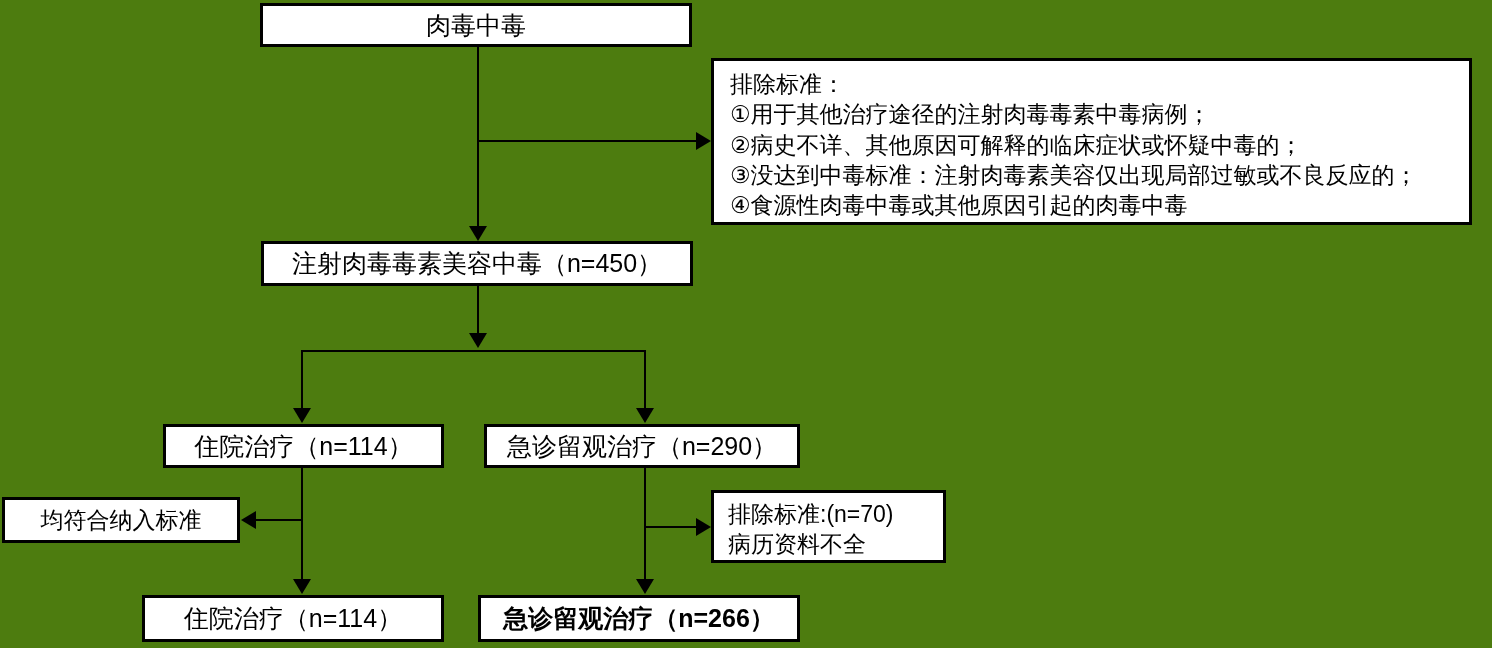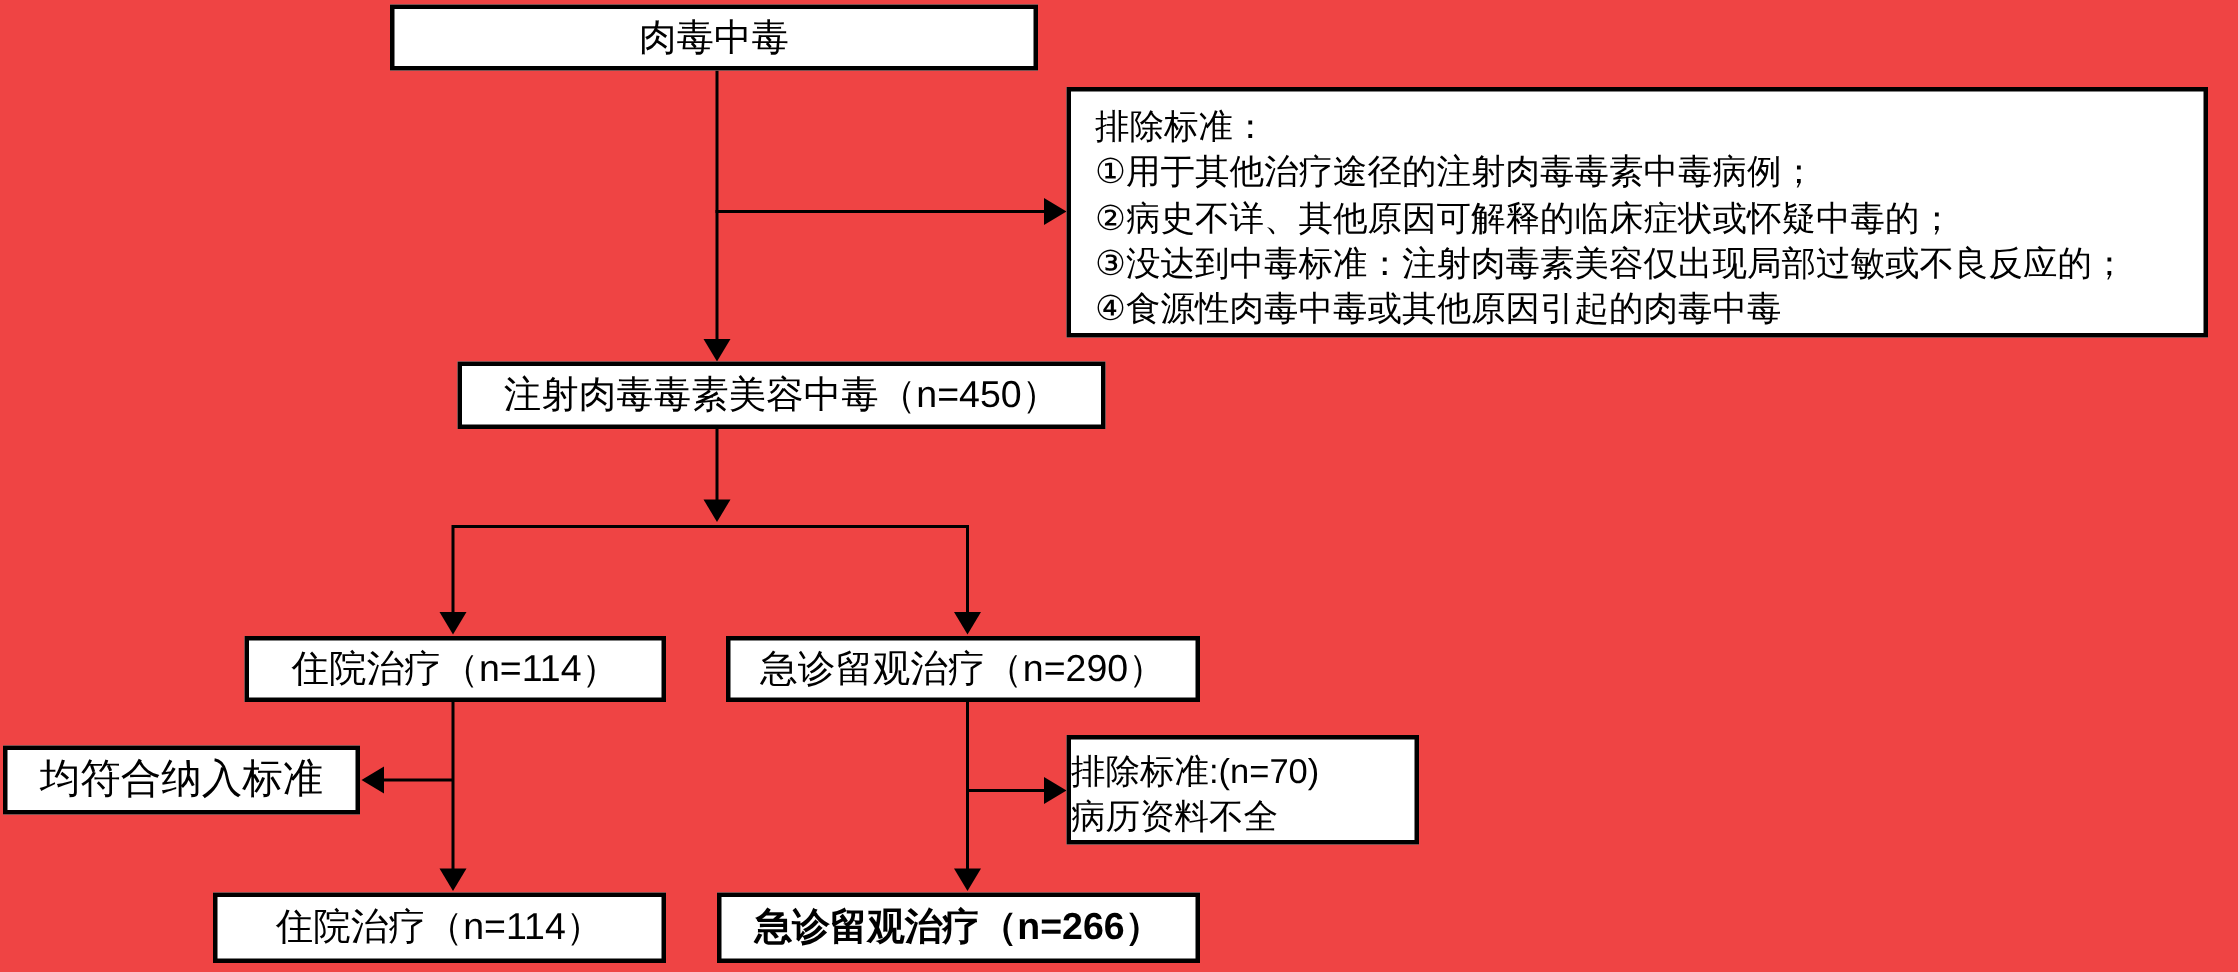--- a/index.html
+++ b/index.html
@@ -5,21 +5,21 @@
 <style>
   html, body {
     margin: 0;
     padding: 0;
     background: #ffffff;
   }
   #canvas {
     position: relative;
     width: 1492px;
     height: 648px;
-    background: #ef4444;
+    background: #4d7c0f;
     font-family: "Liberation Sans", "DejaVu Sans", sans-serif;
     color: #000000;
     overflow: hidden;
   }
   .box {
     position: absolute;
     box-sizing: border-box;
     border: 3px solid #000000;
     background: #ffffff;
     display: flex;
@@ -31,26 +31,26 @@
     z-index: 2;
   }
   .box.left-text {
     justify-content: flex-start;
     text-align: left;
     align-items: flex-start;
   }
   .t-top        { left: 260px;  top: 3px;   width: 432px; height: 44px;  font-size: 25px; }
   .t-excl-top   { left: 711px;  top: 58px;  width: 761px; height: 167px; font-size: 23px;
                   padding: 8px 2px 0 16px; }
-  .t-cohort     { left: 261px;  top: 241px; width: 432px; height: 45px;  font-size: 25px; margin-left: 44px; }
+  .t-cohort     { left: 261px;  top: 241px; width: 432px; height: 45px;  font-size: 25px; }
   .t-inpat-1    { left: 163px;  top: 424px; width: 281px; height: 44px;  font-size: 25px; }
   .t-emerg-1    { left: 484px;  top: 424px; width: 316px; height: 44px;  font-size: 25px; }
-  .t-include    { left: 2px;    top: 497px; width: 238px; height: 46px;  font-size: 27px; }
+  .t-include    { left: 2px;    top: 497px; width: 238px; height: 46px;  font-size: 23px; }
   .t-excl-bot   { left: 711px;  top: 490px; width: 235px; height: 73px;  font-size: 23px;
-                  padding: 6px 0 0 0; }
+                  padding: 6px 0 0 14px; }
   .t-inpat-2    { left: 142px;  top: 595px; width: 302px; height: 47px;  font-size: 25px; }
   .t-emerg-2    { left: 478px;  top: 595px; width: 322px; height: 47px;  font-size: 25px; font-weight: bold; }
 
   .ln {
     position: absolute;
     background: #000000;
     z-index: 1;
   }
   .vline { width: 2px; }
   .hline { height: 2px; }

